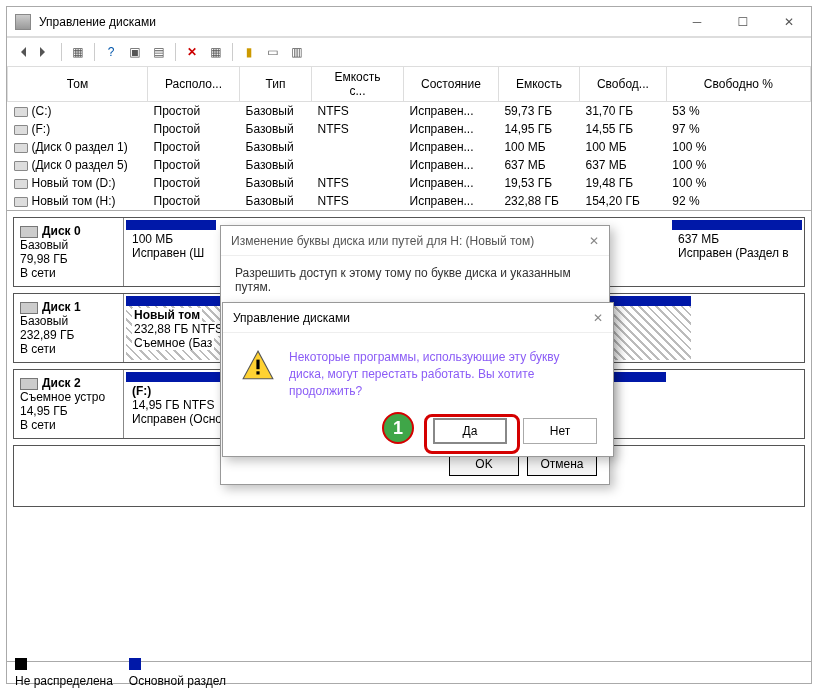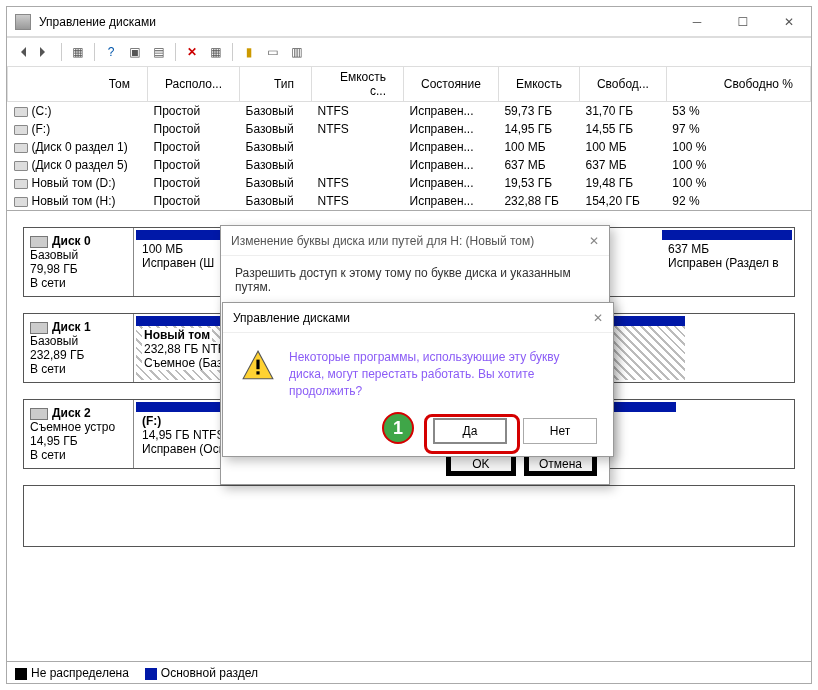--- a/index.html
+++ b/index.html
@@ -14,47 +14,47 @@
 .menuitem{padding:2px 8px;cursor:pointer;}
 .toolbar{height:30px;display:flex;align-items:center;padding:0 4px;gap:4px;border-top:1px solid #ddd;border-bottom:1px solid #ddd;background:#fff;}
 .tbtn{width:20px;height:20px;display:flex;align-items:center;justify-content:center;color:#555;cursor:pointer;}
 .tsep{width:1px;height:18px;background:#ccc;margin:0 2px;}
 .tbtn.arrow::before{content:"";border:5px solid transparent;}
 .tbtn.left::before{border-right-color:#555;}
 .tbtn.right::before{border-left-color:#555;}
 .tbtn.x{color:#c00;font-weight:bold;}
 .table-wrap{border-bottom:1px solid #aaa;}
 table{width:100%;border-collapse:collapse;}
-th{background:#fff;border:1px solid #ddd;border-top:none;text-align:right;padding:3px 17px;font-weight:normal;font-size:12px;}
+th{background:#fff;border:1px solid #ddd;border-top:none;text-align:center;padding:3px 17px;font-weight:normal;font-size:12px;}
 td{padding:2px 6px;white-space:nowrap;}
 .drive-icon{display:inline-block;width:14px;height:10px;background:#ddd;border:1px solid #888;border-radius:1px;margin-right:4px;vertical-align:middle;}
 .disk-panel{flex:1;overflow:auto;background:#fff;padding:0;}
-.disk-row{display:flex;border:1px solid #555;margin:16px;background:#fff;}
+.disk-row{display:flex;border:1px solid #555;margin:6px;background:#fff;}
 .disk-info{width:110px;padding:6px;border-right:1px solid #888;background:#fff;}
 .disk-icon{display:inline-block;width:18px;height:12px;background:#ccc;border:1px solid #777;margin-right:4px;vertical-align:middle;}
 .disk-info b{font-weight:bold;}
 .partition{border:2px solid #0018a8;margin:2px;padding:4px 6px;background:#fff;position:relative;}
 .partition.header-bar{border:none;border-top:10px solid #0018a8;padding-top:2px;}
 .part-100{width:90px;}
 .part-637{width:130px;}
 .part-mid{flex:1;}
 .statusbar{height:22px;display:flex;align-items:center;padding:0 8px;gap:16px;border-top:1px solid #aaa;background:#fff;}
-.legend{display:flex;align-items:flex-end;gap:4px;}
+.legend{display:flex;align-items:flex-start;gap:4px;flex-direction:column;}
 .legend .sq{width:12px;height:12px;}
 
 
 .modal{position:absolute;background:#fff;border:1px solid #999;box-shadow:4px 4px 10px rgba(0,0,0,0.25);}
 .modal .mtitle{height:30px;display:flex;align-items:center;padding:0 10px;background:#fff;color:#555;border-bottom:1px solid #eee;}
 .modal .mclose{margin-left:auto;color:#888;cursor:pointer;}
 .dlg1{left:220px;top:225px;width:390px;height:260px;}
 .dlg1 .body{padding:10px 14px;color:#333;}
 .dlg1 .listbox{border:1px solid #aaa;height:70px;margin-top:8px;padding:4px;}
 .dlg1 .listitem{background:#cce4f7;padding:2px 4px;}
 .dlg1 .btns{position:absolute;bottom:8px;right:12px;display:flex;gap:8px;}
-.btn{min-width:70px;height:24px;border:5px solid #000000;background:#f4f4f4;cursor:pointer;padding:0 10px;}
+.btn{min-width:70px;height:24px;border:1px solid #000000;background:#f4f4f4;cursor:pointer;padding:0 10px;}
 
 .dlg2{left:222px;top:302px;width:392px;height:155px;z-index:5;}
 .dlg2 .mtitle{color:#000;}
 .dlg2 .body{display:flex;padding:16px 18px;gap:14px;align-items:flex-start;}
 .warnicon{width:34px;height:34px;flex-shrink:0;}
 .dlg2 .msg{color:#8b5cf6;line-height:1.4;}
 .dlg2 .btns{position:absolute;bottom:12px;right:16px;display:flex;gap:16px;}
 .btn-yes{min-width:74px;height:26px;border:2px solid #888;background:#fff;cursor:pointer;}
 .btn-no{min-width:74px;height:26px;border:1px solid #aaa;background:#fff;cursor:pointer;}
 

